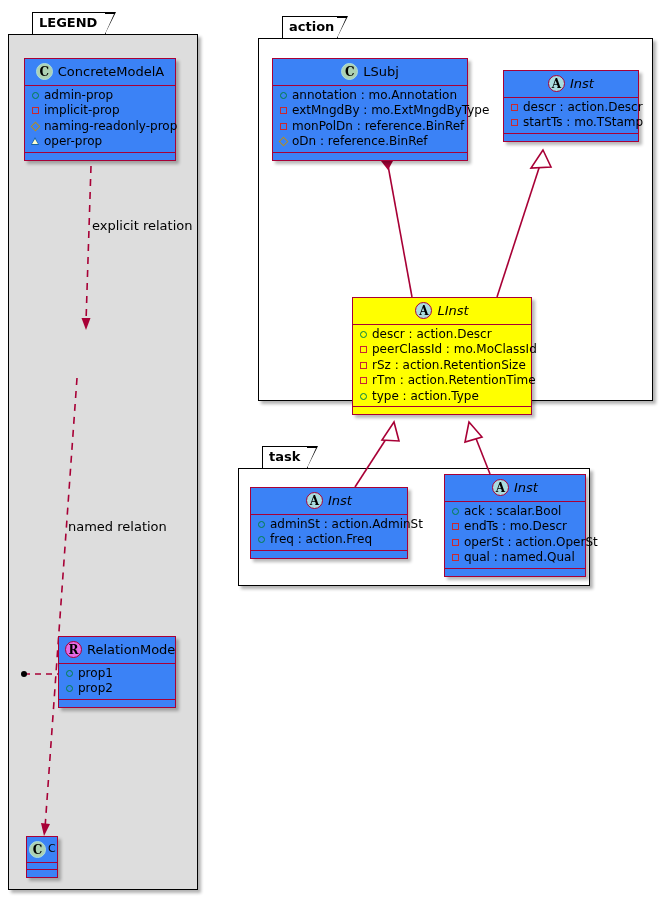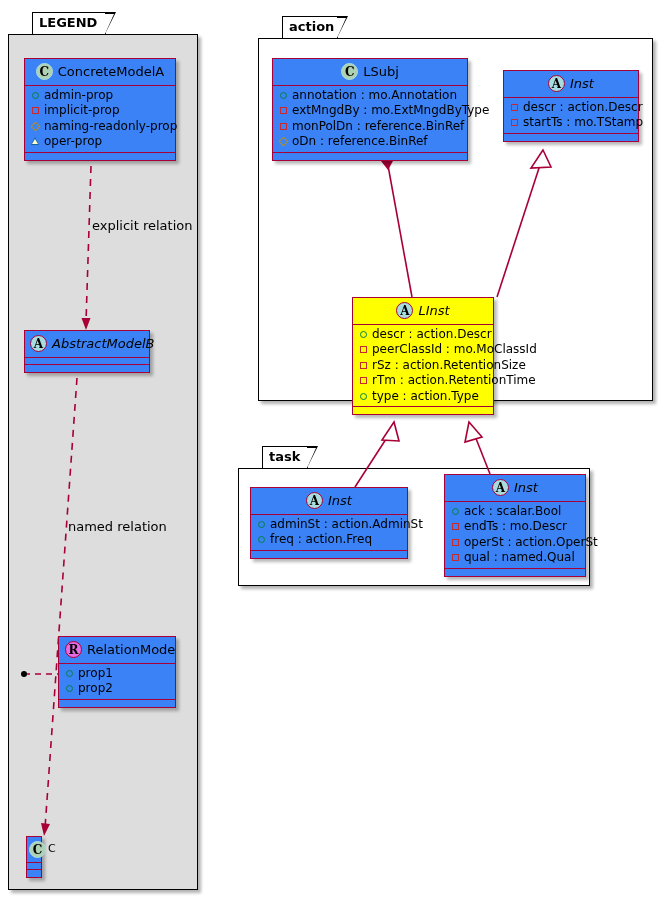--- a/index.html
+++ b/index.html
@@ -253,40 +253,33 @@
     </div>
     <div class="cls-attrs">
       <div class="attr"><span class="mk"><span class="mk-circle"></span></span><span>admin-prop</span></div>
       <div class="attr"><span class="mk"><span class="mk-square"></span></span><span>implicit-prop</span></div>
       <div class="attr"><span class="mk"><span class="mk-diamond"></span></span><span>naming-readonly-prop</span></div>
       <div class="attr"><span class="mk"><span class="mk-triangle"></span></span><span>oper-prop</span></div>
     </div>
     <div class="cls-ops"></div>
   </div>
 
-  <div class="cls" style="left:24px; top:330px; width:126px;">
-    <div class="cls-head" style="text-align:left; padding-left:5px;">
-      <span class="badge badge-A">A</span><span class="cls-name ital">AbstractModelB</span>
-    </div>
-    <div class="cls-attrs empty"></div>
-    <div class="cls-ops"></div>
-  </div>
 
   <div class="cls" style="left:58px; top:636px; width:118px; overflow:hidden;">
     <div class="cls-head" style="text-align:left; padding-left:6px;">
       <span class="badge badge-R">R</span><span class="cls-name">RelationModel</span>
     </div>
     <div class="cls-attrs">
       <div class="attr"><span class="mk"><span class="mk-circle"></span></span><span>prop1</span></div>
       <div class="attr"><span class="mk"><span class="mk-circle"></span></span><span>prop2</span></div>
     </div>
     <div class="cls-ops"></div>
   </div>
 
-  <div class="cls" style="left:26px; top:836px; width:16px;">
+  <div class="cls" style="left:26px; top:836px; width:32px;">
     <div class="cls-head" style="text-align:left; padding:3px 2px 4px 2px; font-size:11px;">
       <span class="badge badge-C" style="margin-right:2px;">C</span><span class="cls-name">C</span>
     </div>
     <div class="cls-attrs empty"></div>
     <div class="cls-ops"></div>
   </div>
 
   <div class="edge-label" style="left:92px; top:218px;"><span>explicit relation</span></div>
   <div class="edge-label" style="left:68px; top:519px;"><span>named relation</span></div>
 
@@ -312,21 +305,21 @@
     <div class="cls-head">
       <span class="badge badge-A">A</span><span class="cls-name ital">Inst</span>
     </div>
     <div class="cls-attrs">
       <div class="attr"><span class="mk"><span class="mk-square"></span></span><span>descr : action.Descr</span></div>
       <div class="attr"><span class="mk"><span class="mk-square"></span></span><span>startTs : mo.TStamp</span></div>
     </div>
     <div class="cls-ops"></div>
   </div>
 
-  <div class="cls hl" style="left:352px; top:297px; width:142px;">
+  <div class="cls hl" style="left:352px; top:297px; width:180px;">
     <div class="cls-head">
       <span class="badge badge-A">A</span><span class="cls-name ital">LInst</span>
     </div>
     <div class="cls-attrs">
       <div class="attr"><span class="mk"><span class="mk-circle"></span></span><span>descr : action.Descr</span></div>
       <div class="attr"><span class="mk"><span class="mk-square"></span></span><span>peerClassId : mo.MoClassId</span></div>
       <div class="attr"><span class="mk"><span class="mk-square"></span></span><span>rSz : action.RetentionSize</span></div>
       <div class="attr"><span class="mk"><span class="mk-square"></span></span><span>rTm : action.RetentionTime</span></div>
       <div class="attr"><span class="mk"><span class="mk-circle"></span></span><span>type : action.Type</span></div>
     </div>

